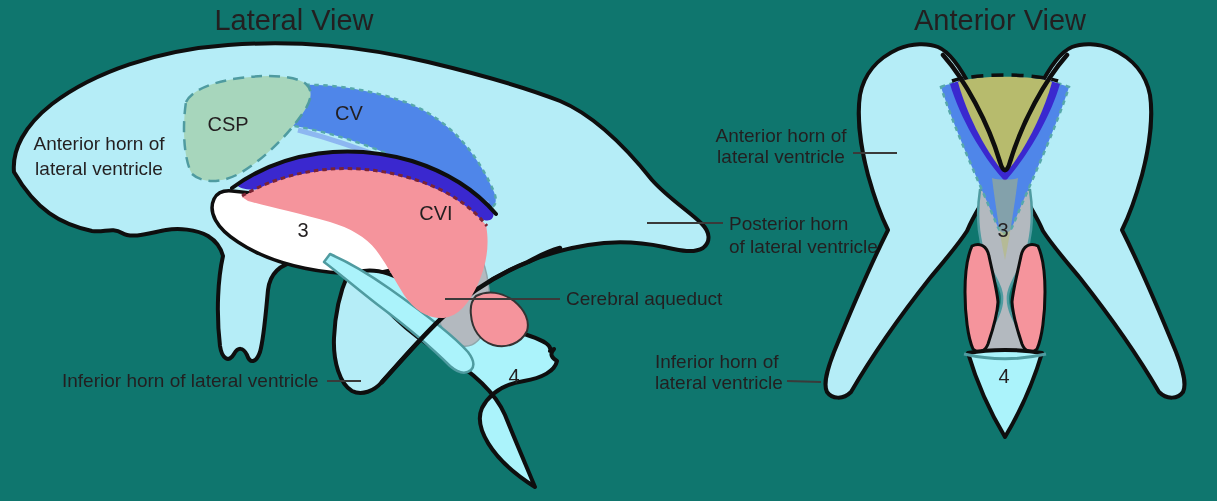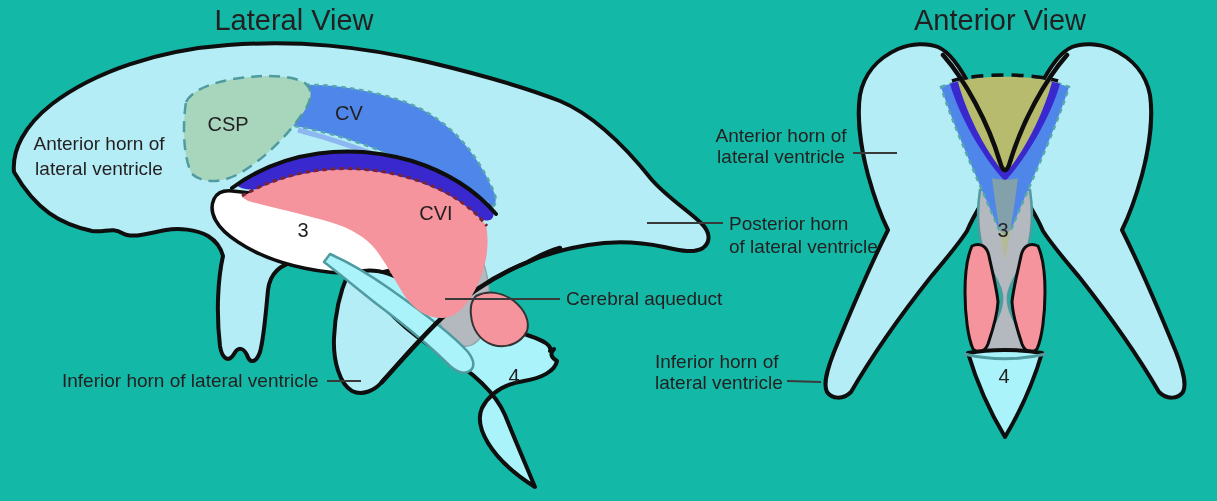--- a/index.html
+++ b/index.html
@@ -1,16 +1,16 @@
 <!DOCTYPE html>
 <html><head>
 <meta charset="utf-8">
 <style>
   html,body{margin:0;padding:0;background:#ffffff;}
-  #stage{position:relative;width:1217px;height:501px;background:#14b8a6;overflow:hidden;
+  #stage{position:relative;width:1217px;height:501px;background:#0f766e;overflow:hidden;
          font-family:"Liberation Sans",sans-serif;}
   svg{position:absolute;left:0;top:0;}
   text{fill:#231f20;font-family:"Liberation Sans",sans-serif;}
   .title{font-size:29px;}
   .lbl{font-size:19px;}
   .reg{font-size:20px;}
   .leader{stroke:#3a3a3a;stroke-width:1.8;}
   .outl{stroke-width:4;stroke-linejoin:round;stroke-linecap:round;fill-rule:evenodd;}
 </style>
 </head>

